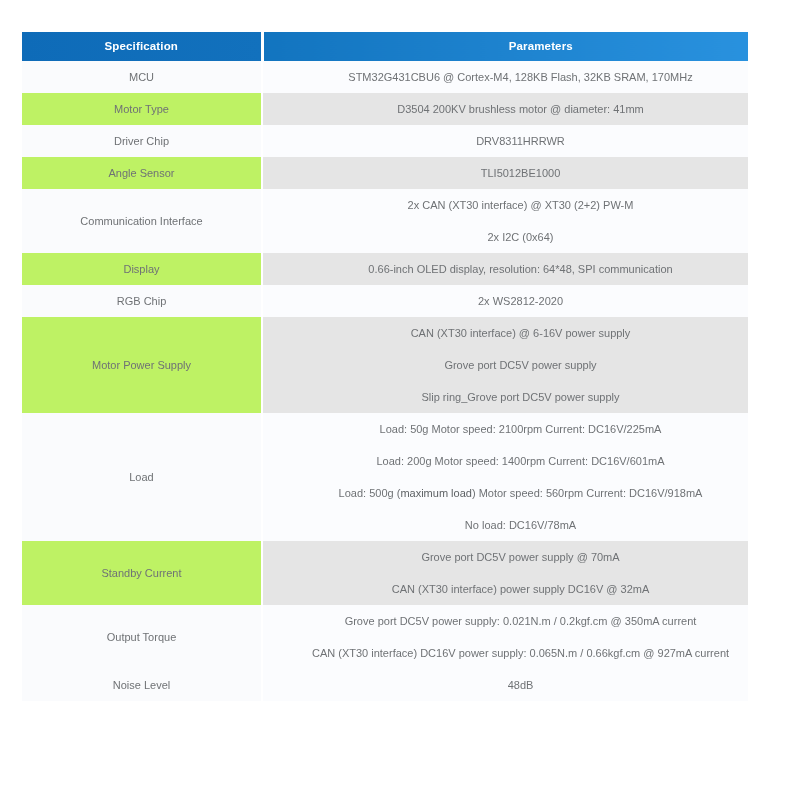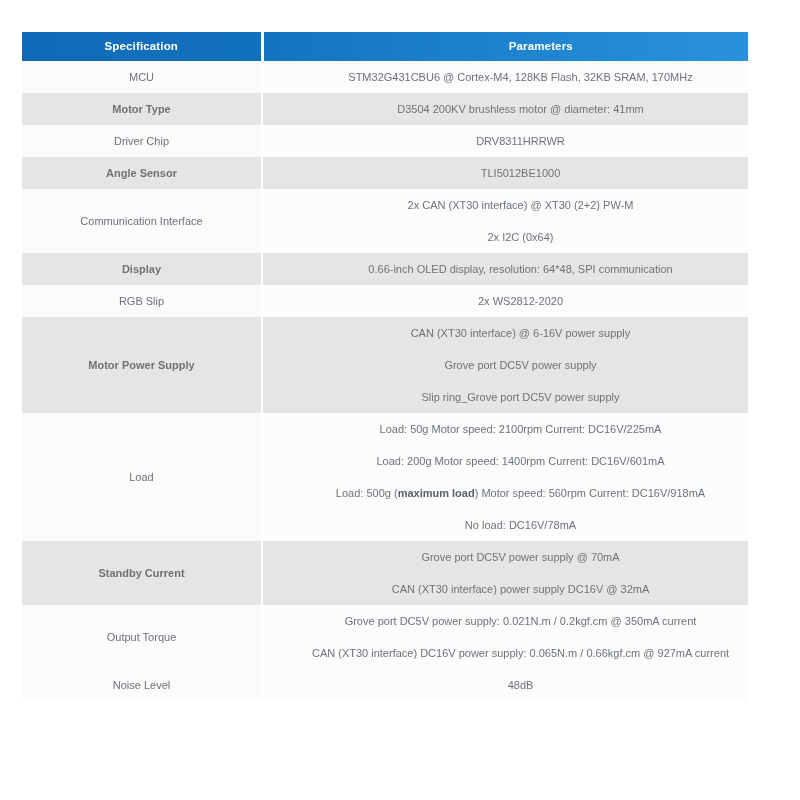--- a/index.html
+++ b/index.html
@@ -73,39 +73,39 @@
     border: none;
   }
 
   tbody td.cell-spec {
     border-right: 2px solid #ffffff;
   }
 
   tbody tr.row-odd td { background: #fbfcfe; }
   tbody tr.row-even td { background: #e5e5e5; }
 
-  tbody tr.row-even td.cell-spec { background: #e5e5e5; font-weight: bold; }
+  tbody tr.row-even td.cell-spec { background: #bef264; }
   tbody tr.row-odd  td.cell-spec { background: #fafbfd; }
 
   .cell-inner {
     padding: 7px 10px;
   }
 
   .line {
     display: block;
     margin: 0;
     padding: 0;
   }
 
   .line + .line {
     margin-top: 14px;
   }
 
   .line b {
-    font-weight: bold;
+    font-weight: normal;
     color: #5d6164;
   }
 
   .cell-spec .cell-inner {
     padding: 7px 6px;
   }
 </style>
 </head>
 <body>
 
@@ -178,21 +178,21 @@
             <div class="cell-inner">Display</div>
           </td>
           <td class="cell-param">
             <div class="cell-inner">
               <span class="line">0.66-inch OLED display, resolution: 64*48, SPI communication</span>
             </div>
           </td>
         </tr>
         <tr class="row-odd">
           <td class="cell-spec">
-            <div class="cell-inner">RGB Slip</div>
+            <div class="cell-inner">RGB Chip</div>
           </td>
           <td class="cell-param">
             <div class="cell-inner">
               <span class="line">2x WS2812-2020</span>
             </div>
           </td>
         </tr>
         <tr class="row-even">
           <td class="cell-spec">
             <div class="cell-inner">Motor Power Supply</div>

